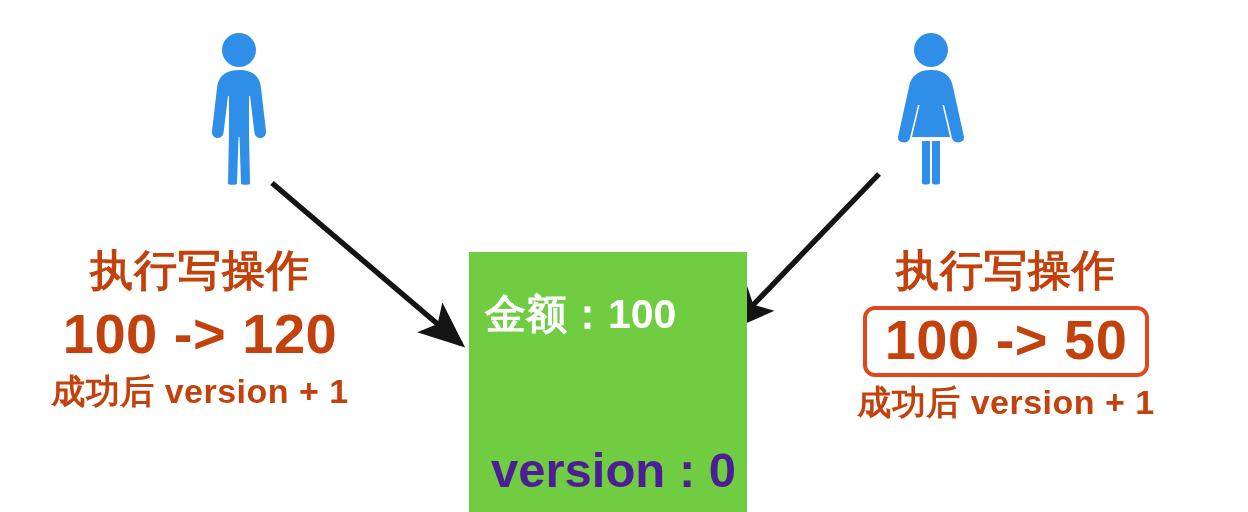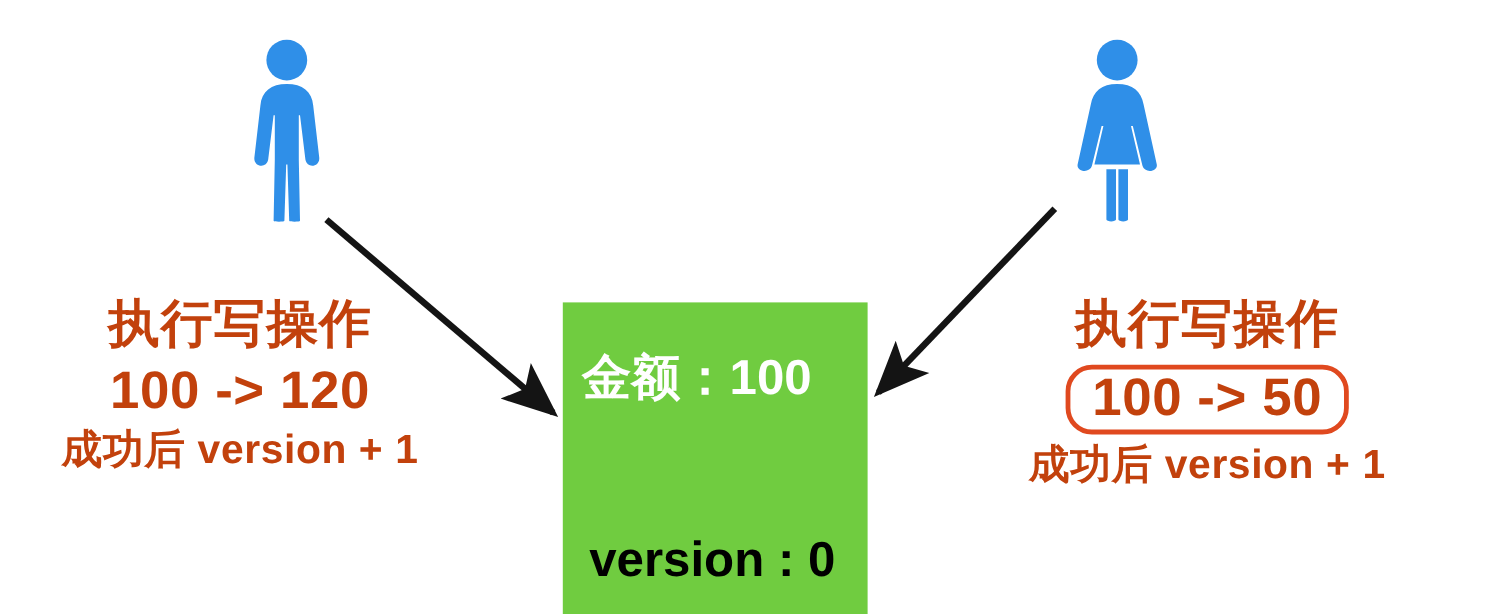--- a/index.html
+++ b/index.html
@@ -29,42 +29,42 @@
     width: 1248px;
     height: 512px;
     pointer-events: none;
   }
 
   
   #record-box {
     position: absolute;
     left: 469px;
     top: 252px;
-    width: 254px;
+    width: 278px;
     height: 260px;
     background: #70cc40;
     box-sizing: border-box;
   }
   #record-box .amount-line {
     position: absolute;
     left: 16px;
     top: 42px;
     color: #ffffff;
     font-size: 41px;
     font-weight: bold;
     line-height: 1;
     white-space: nowrap;
     letter-spacing: 0px;
   }
   #record-box .version-line {
     position: absolute;
     left: 22px;
     top: 194px;
-    color: #000000;
-    font-size: 41px;
+    color: #4c1d95;
+    font-size: 49px;
     font-weight: bold;
     line-height: 1;
     white-space: nowrap;
   }
 
   
   .op-block {
     position: absolute;
     color: #c2410c;
     font-weight: bold;
@@ -72,21 +72,21 @@
   }
   .op-line {
     line-height: 1.28;
     white-space: nowrap;
   }
   .op-line.cn {
     font-size: 43px;
     letter-spacing: 1px;
   }
   .op-line.val {
-    font-size: 44px;
+    font-size: 56px;
     letter-spacing: 0.5px;
   }
   .op-line.mix {
     font-size: 34px;
     letter-spacing: 0.5px;
   }
 
   
   #left-block {
     left: 0px;
@@ -103,21 +103,21 @@
     left: 808px;
     top: 243px;
     width: 396px;
     text-align: center;
   }
 
   
   .highlight-box {
     display: inline-block;
     border: 4px solid #e0491f;
-    border-radius: 22px;
+    border-radius: 12px;
     padding: 1px 18px 3px 18px;
     background: #ffffff;
     line-height: 1.05;
   }
   .hl-row {
     margin-top: 6px;
     margin-bottom: 4px;
   }
 </style>
 </head>

